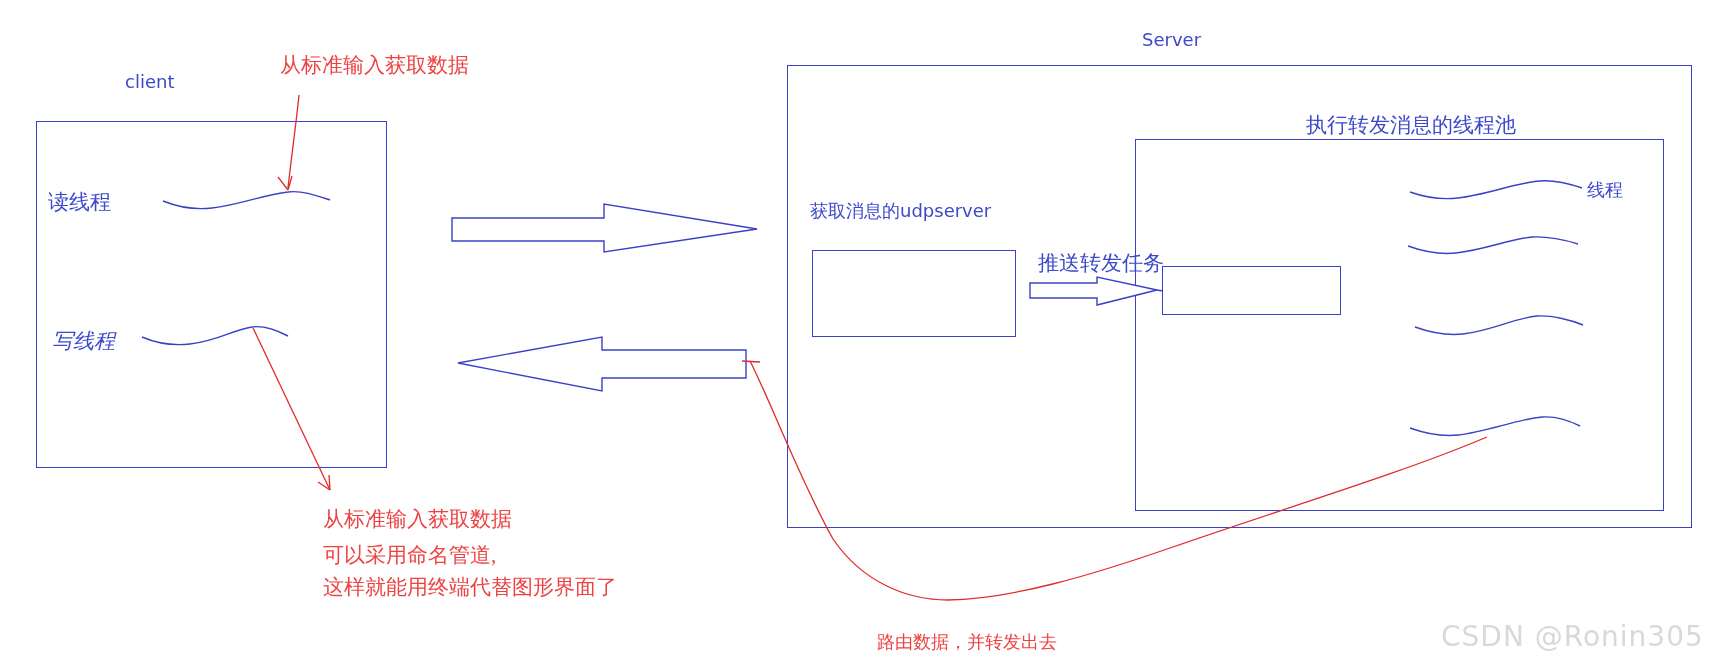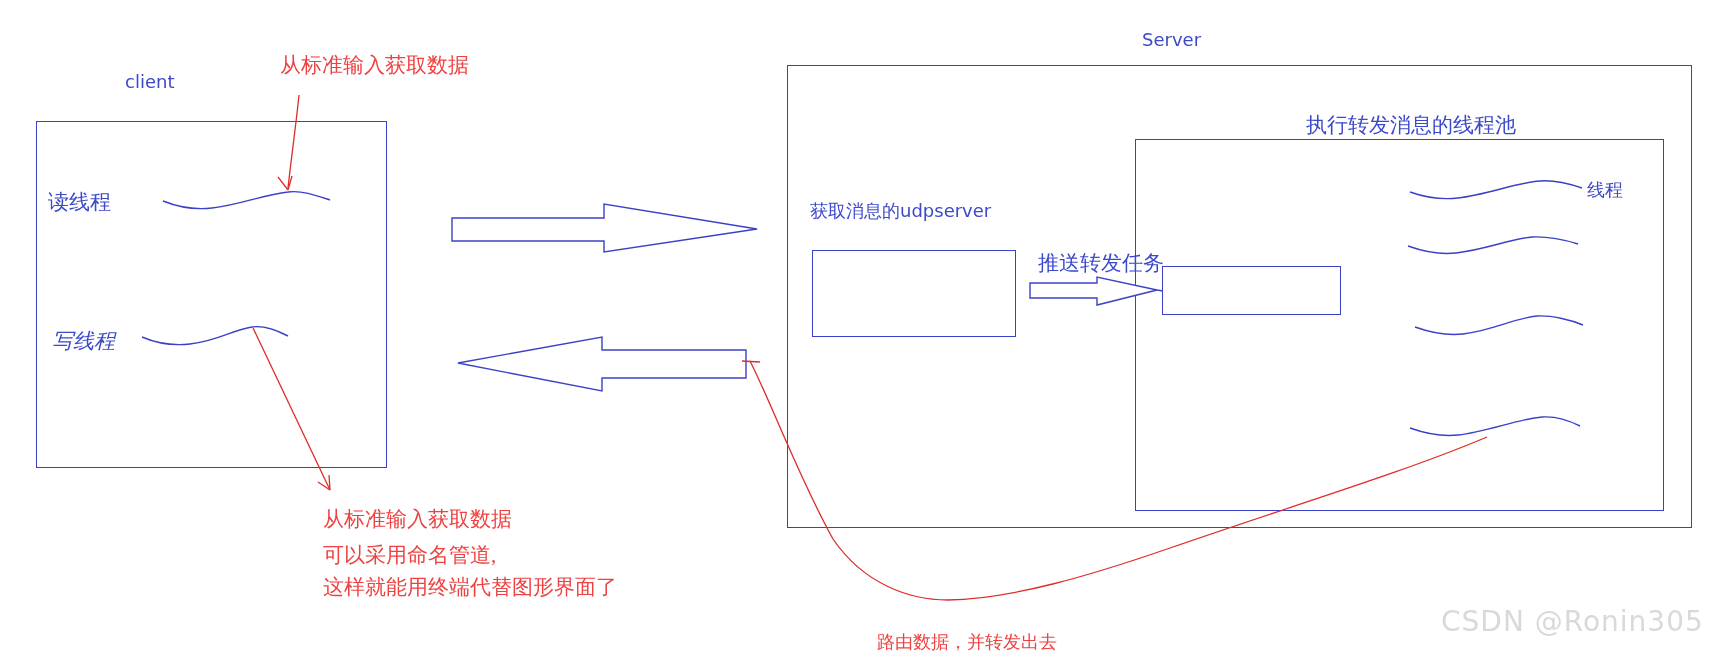--- a/index.html
+++ b/index.html
@@ -11,21 +11,21 @@
     font-family:"DejaVu Sans", sans-serif;
   }
   .lbl{
     position:absolute;
     white-space:nowrap;
     line-height:1.15;
     font-family:"DejaVu Sans", sans-serif;
   }
   .blue-t{color:var(--blue_text,#3c49cb);}
   .red-t{color:var(--red_text,#ee4242);}
-  .wm{color:var(--watermark,#d9d9d9);letter-spacing:1px;}
+  .wm{color:var(--watermark,#d9d9d9);letter-spacing:1px;margin-top:15px;}
   .bluebox{
     position:absolute;
     border:1.5px solid var(--blue_line,#3a41c6);
     background:transparent;
     box-sizing:border-box;
   }
   svg.overlay{position:absolute;left:0;top:0;width:1712px;height:658px;pointer-events:none;}
   .bl{stroke:var(--blue_line,#3a41c6);fill:none;stroke-width:1.4;}
   .blf{stroke:var(--blue_line,#3a41c6);fill:#ffffff;stroke-width:1.4;}
   .rl{stroke:var(--red_line,#e02b2b);fill:none;stroke-width:1.3;}

